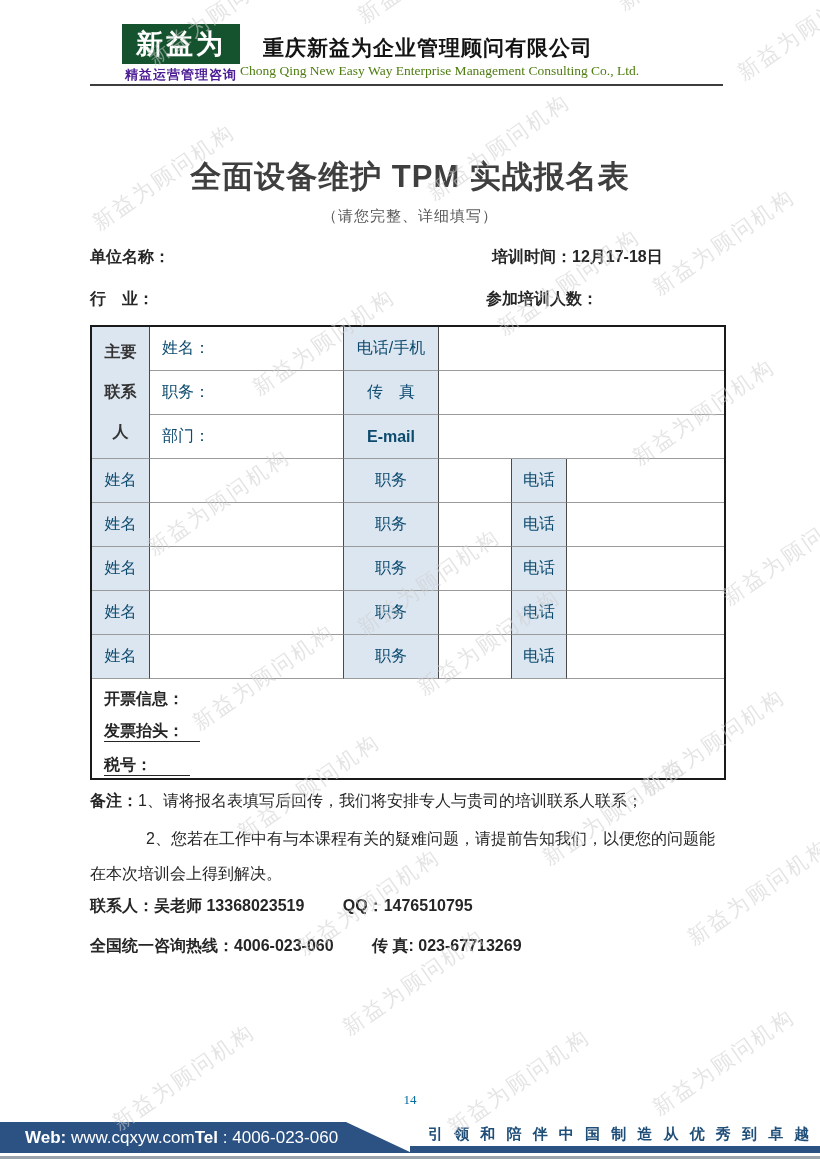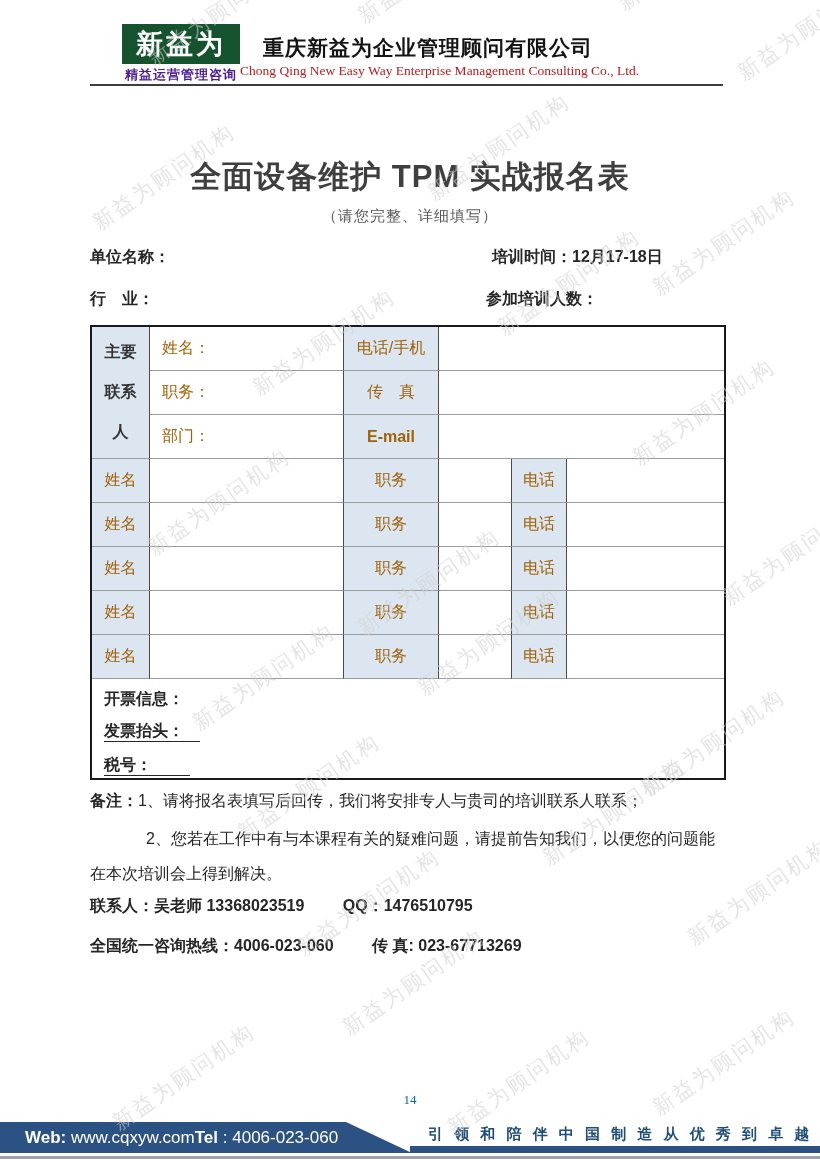--- a/index.html
+++ b/index.html
@@ -9,36 +9,36 @@
   .wm{position:absolute;z-index:9;color:#cfcfcf;opacity:.55;font-size:21px;letter-spacing:3px;
       transform:rotate(-35deg);transform-origin:0 50%;white-space:nowrap;pointer-events:none;}
   
   .logo-box{position:absolute;left:122px;top:24px;width:118px;height:40px;background:#14532d;
             color:#fff;display:flex;align-items:center;justify-content:center;
             font-size:27px;font-weight:bold;letter-spacing:3px;}
   .logo-tagline{position:absolute;left:121px;top:66px;width:120px;text-align:center;
                 color:#4c1d95;font-size:13px;font-weight:bold;letter-spacing:1px;}
   .company-cn{position:absolute;left:263px;top:34px;font-size:21px;font-weight:bold;color:#141414;letter-spacing:1px;}
   .company-en{position:absolute;left:240px;top:63px;font-family:"Liberation Serif","DejaVu Serif",serif;
-              font-size:13.5px;color:#b91c1c;text-align:center;}
+              font-size:13.5px;color:#4d7c0f;text-align:center;}
   .header-rule{position:absolute;left:90px;top:84px;width:633px;height:2px;background:#3d3d3d;}
   
   .doc-title{position:absolute;left:0;top:156px;width:100%;text-align:center;
              font-size:31px;font-weight:bold;color:#3f3f3f;letter-spacing:1px;}
   .doc-subtitle{position:absolute;left:0;top:207px;width:100%;text-align:center;
                 font-size:15px;color:#595959;letter-spacing:1px;}
   
   .fld{position:absolute;font-size:16px;font-weight:bold;color:#262626;}
   
   .tbl{position:absolute;left:90px;top:325px;display:grid;
        grid-template-columns:58px 194px 95px 73px 55px 157px;
        grid-template-rows:repeat(8,44px) 99px;
        border:2px solid #1a1a1a;background:#fff;}
   .cell{border-right:1px solid #4a4a4a;border-bottom:1px solid #9b9b9b;
-        font-size:16px;color:#a16207;display:flex;align-items:center;}
+        font-size:16px;color:#0c4a6e;display:flex;align-items:center;}
   .cell.lbl{padding-left:12px;}
   .cell.blue{background:#dce6f1;}
   .cell.center{justify-content:center;}
   .cell.noR{border-right:none;}
   .cell.noB{border-bottom:none;}
   .b{font-weight:bold;}
   .group{flex-direction:column;justify-content:space-around;align-items:center;
          font-weight:bold;color:#333;padding:5px 0;}
   .billing{flex-direction:column;align-items:flex-start;justify-content:flex-start;
            padding:0 0 0 12px;font-weight:bold;color:#262626;}

